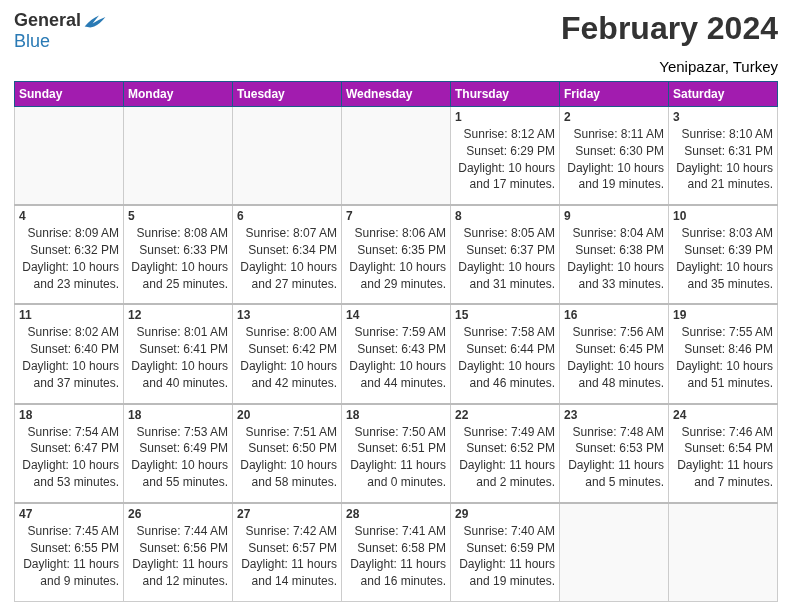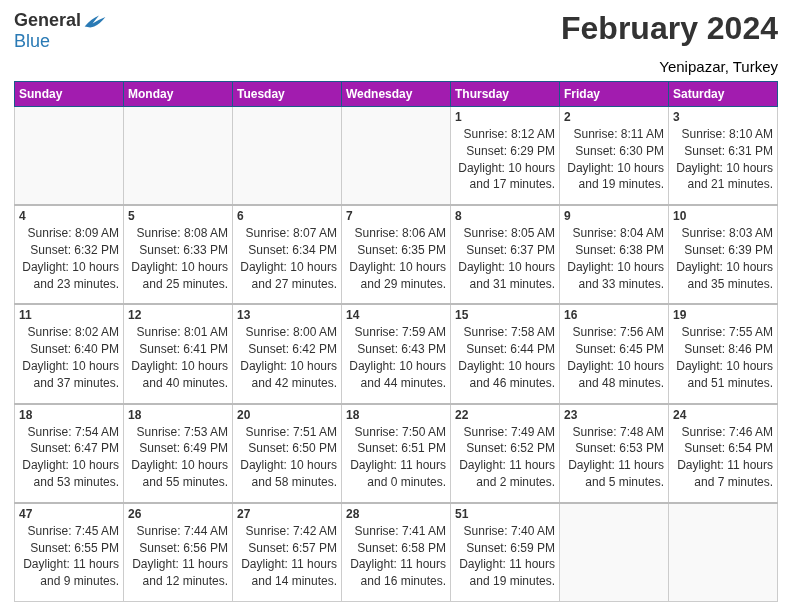--- a/index.html
+++ b/index.html
@@ -339,21 +339,21 @@
 and 14 minutes.</div>
           </td>
           <td>
             <span class="day-num">28</span>
             <div class="day-info">Sunrise: 7:41 AM
 Sunset: 6:58 PM
 Daylight: 11 hours
 and 16 minutes.</div>
           </td>
           <td>
-            <span class="day-num">51</span>
+            <span class="day-num">29</span>
             <div class="day-info">Sunrise: 7:40 AM
 Sunset: 6:59 PM
 Daylight: 11 hours
 and 19 minutes.</div>
           </td>
           <td class="empty"></td>
           <td class="empty"></td>
         </tr>
       </tbody>
   </table>

